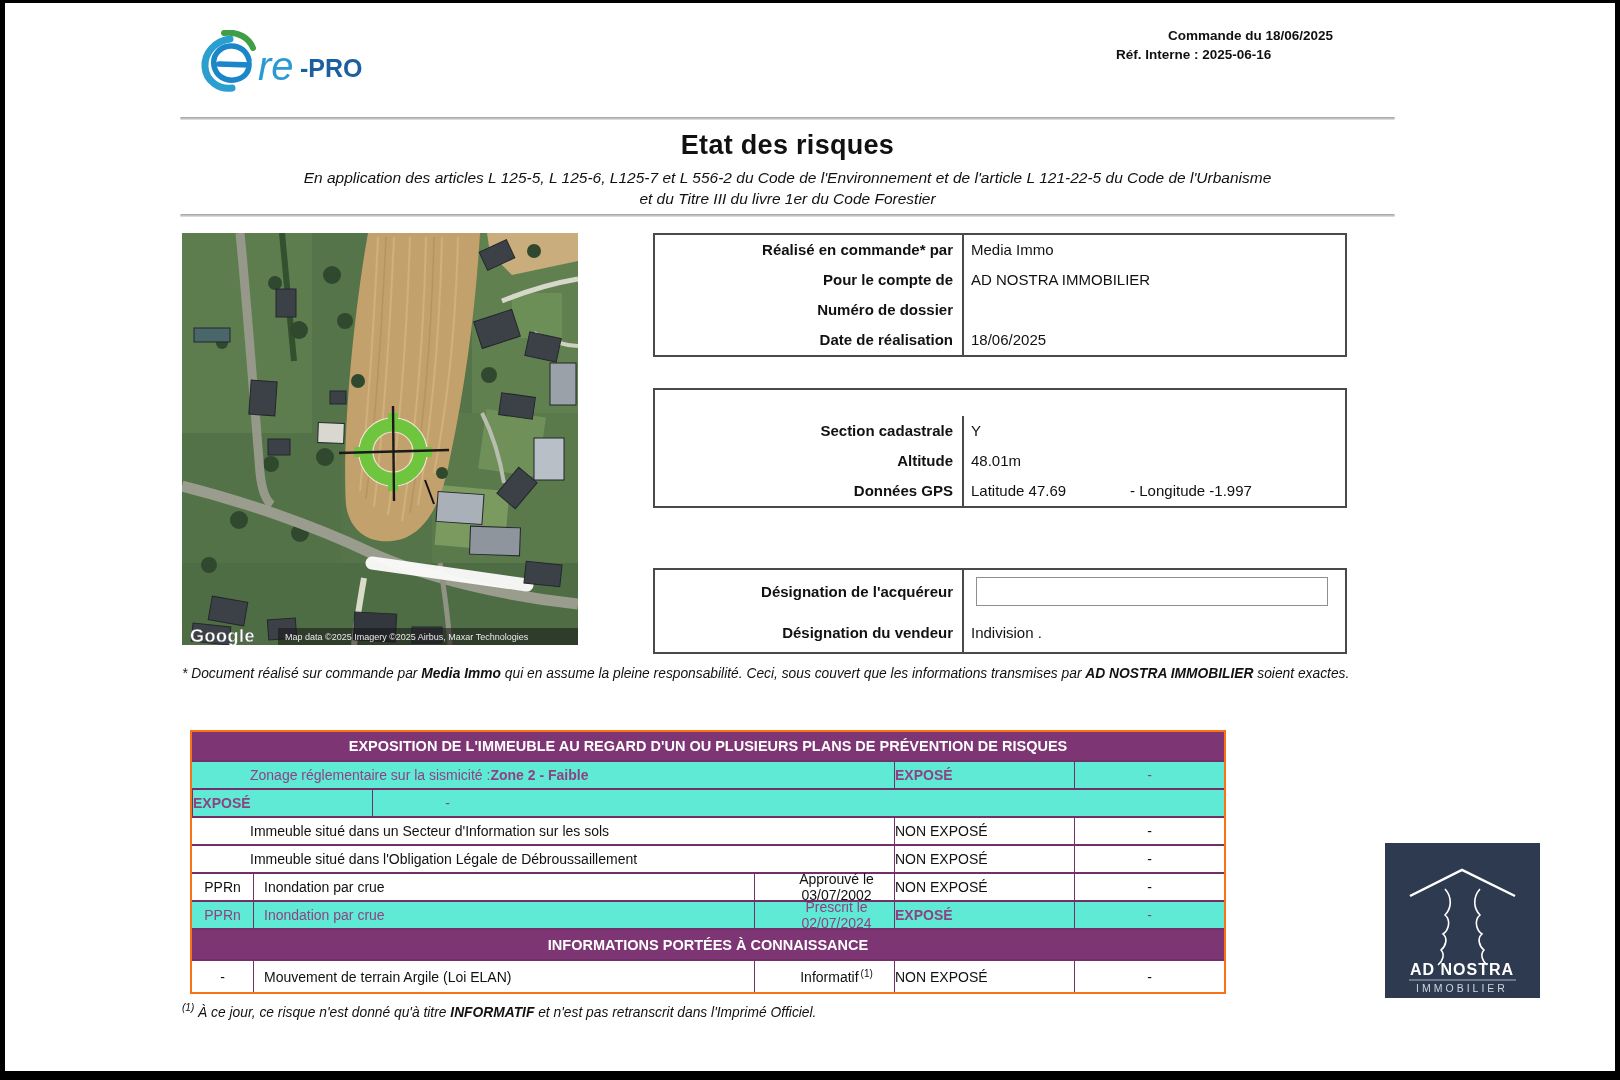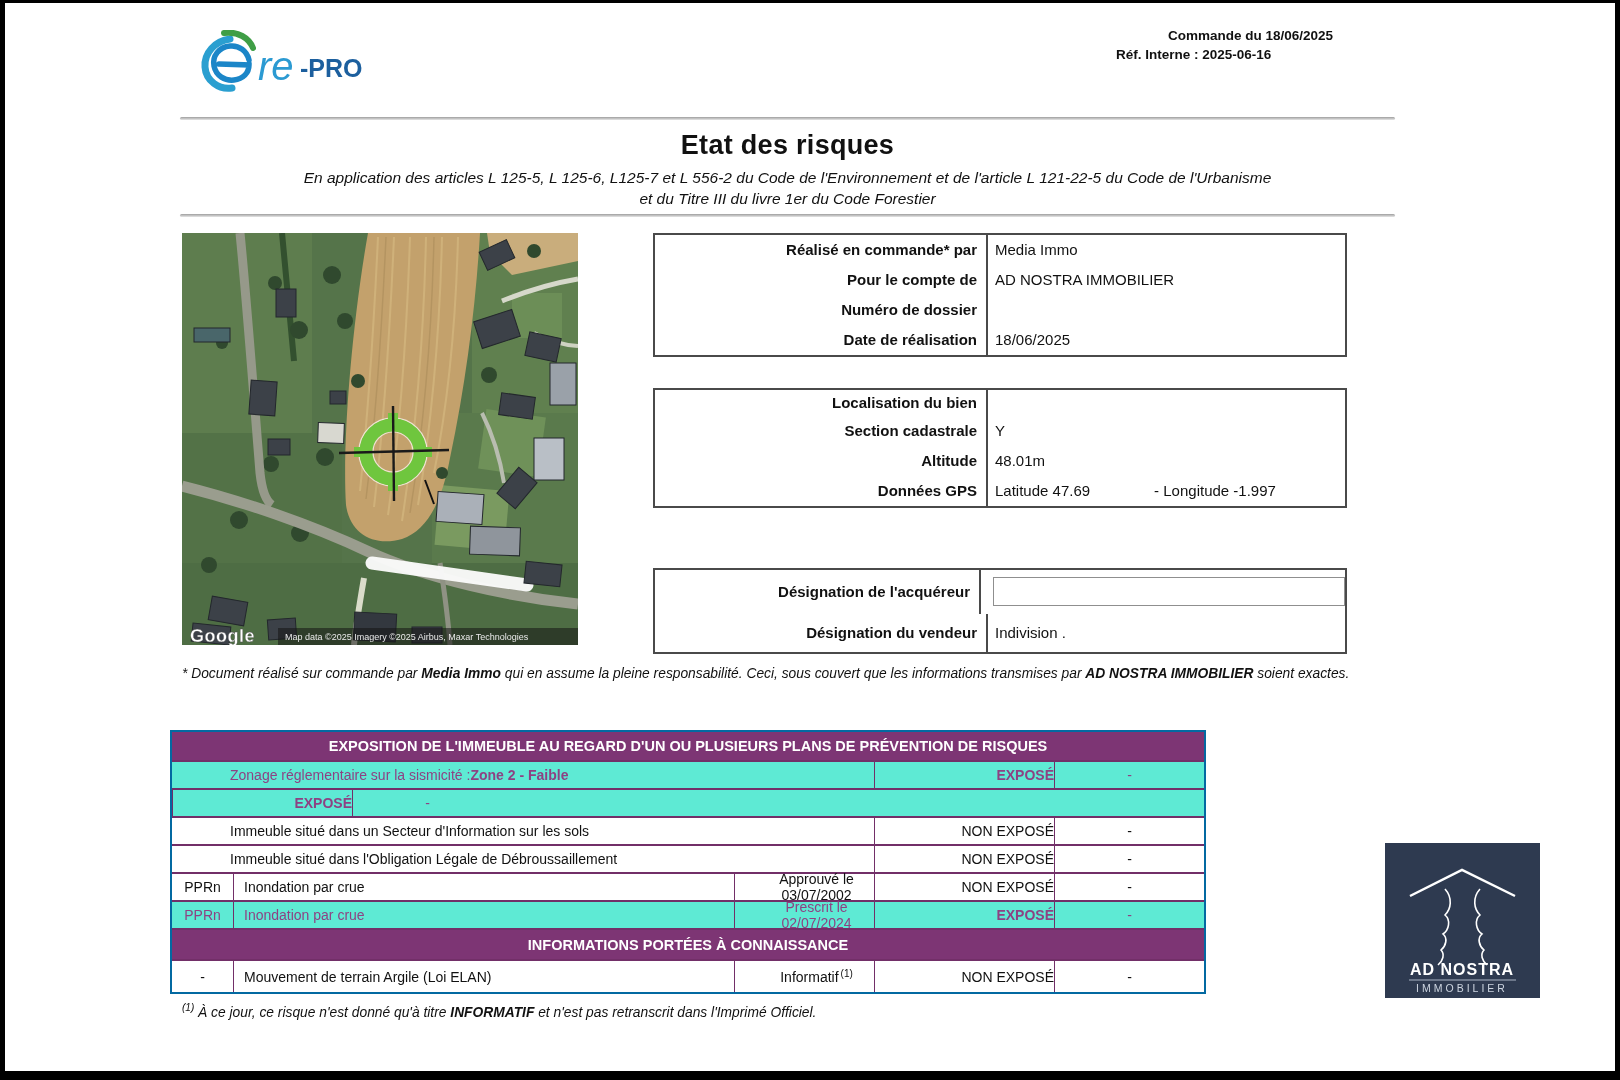--- a/index.html
+++ b/index.html
@@ -22,45 +22,45 @@
   .title-block { position:absolute; left:180px; top:130px; width:1215px; text-align:center; }
   .doc-title { font-size:27px; font-weight:bold; letter-spacing:.3px; }
   .doc-sub { font-size:15.5px; font-style:italic; margin-top:6px; line-height:21px; }
 
   
   .map-wrap { position:absolute; left:182px; top:233px; width:396px; height:412px; background:#55744a; }
 
   
   .itable { position:absolute; left:653px; width:694px; border:2px solid #4a4a4a; background:#fff; font-size:15px; }
   .irow { display:flex; }
-  .ilabel { width:333px; border-right:2px solid #4a4a4a; text-align:right; padding-right:9px; font-weight:bold; }
+  .ilabel { width:309px; border-right:2px solid #4a4a4a; text-align:right; padding-right:9px; font-weight:bold; }
   .ival { flex:1; padding-left:7px; white-space:nowrap; }
   .t-order { top:233px; } .t-order .irow { height:30px; line-height:30px; }
   .t-loc { top:388px; } .t-loc .r1 { height:26px; line-height:26px; } .t-loc .r { height:30px; line-height:30px; }
   .t-des { top:568px; } .t-des .rA { height:38px; line-height:38px; } .t-des .rB { height:44px; line-height:44px; }
   .gps-lon { display:inline-block; margin-left:64px; }
   .buyer-input { width:352px; height:29px; margin:7px 0 0 5px; border:1px solid #8f8f8f; background:#fff; font-size:15px; padding:0 6px; display:block; }
 
   .fn-doc { position:absolute; left:182px; top:663px; width:1168px; font-size:13.8px; font-style:italic; line-height:21px; }
   .fn-info { position:absolute; left:182px; top:1002px; width:1168px; font-size:13.8px; font-style:italic; }
   .fn-info sup { font-size:10px; }
 
   
-  .rtable { position:absolute; left:170px; top:730px; width:1036px; border:2px solid #0369a1; font-size:14px; background:#fff; }
+  .rtable { position:absolute; left:190px; top:730px; width:1036px; border:2px solid #f97316; font-size:14px; background:#fff; }
   .rrow { display:flex; align-items:stretch; height:28px; border-top:2px solid #722f68; }
   .rrow:first-child { border-top:none; }
   .rhead { background:#7d3574; color:#fff; font-weight:bold; justify-content:center; align-items:center; display:flex; text-align:center; font-size:14.5px; height:28px; }
   .rhead2 { height:31px; }
   .pink { background:#5eead4; color:#8d4283; }
   .cell { display:flex; align-items:center; }
   .c-code { width:62px; justify-content:center; border-right:1px solid #722f68; }
   .c-label { flex:1; padding-left:10px; }
   .c-mlabel { flex:1; padding-left:58px; }
   .c-date { width:140px; justify-content:center; border-left:1px solid #722f68; text-align:center;padding-left:24px; }
-  .c-status { width:180px; justify-content:flex-end; border-left:1px solid #722f68; font-weight:normal; }
+  .c-status { width:180px; justify-content:flex-start; border-left:1px solid #722f68; font-weight:normal; }
   .c-dash { width:150px; justify-content:center; border-left:1px solid #722f68; }
   .exposed { color:#8d4283; font-weight:bold; }
   .r7 { height:33px; }
   .c-date sup { font-size:10px; margin-left:2px; transform:translateY(-3px); }
 
   .agency-logo { position:absolute; left:1385px; top:843px; width:186px; height:155px; }
 </style>
 </head>
 <body>
 
@@ -202,21 +202,20 @@
     <div class="ival"></div>
   </div>
   <div class="irow">
     <div class="ilabel">Date de réalisation</div>
     <div class="ival">18/06/2025</div>
   </div>
 </div>
 
 <div class="itable t-loc">
   <div class="irow r1">
-    <div class="ilabel">Localisation du bien</div>
     <div class="ival"></div>
   </div>
   <div class="irow r">
     <div class="ilabel">Section cadastrale</div>
     <div class="ival">Y</div>
   </div>
   <div class="irow r">
     <div class="ilabel">Altitude</div>
     <div class="ival">48.01m</div>
   </div>

